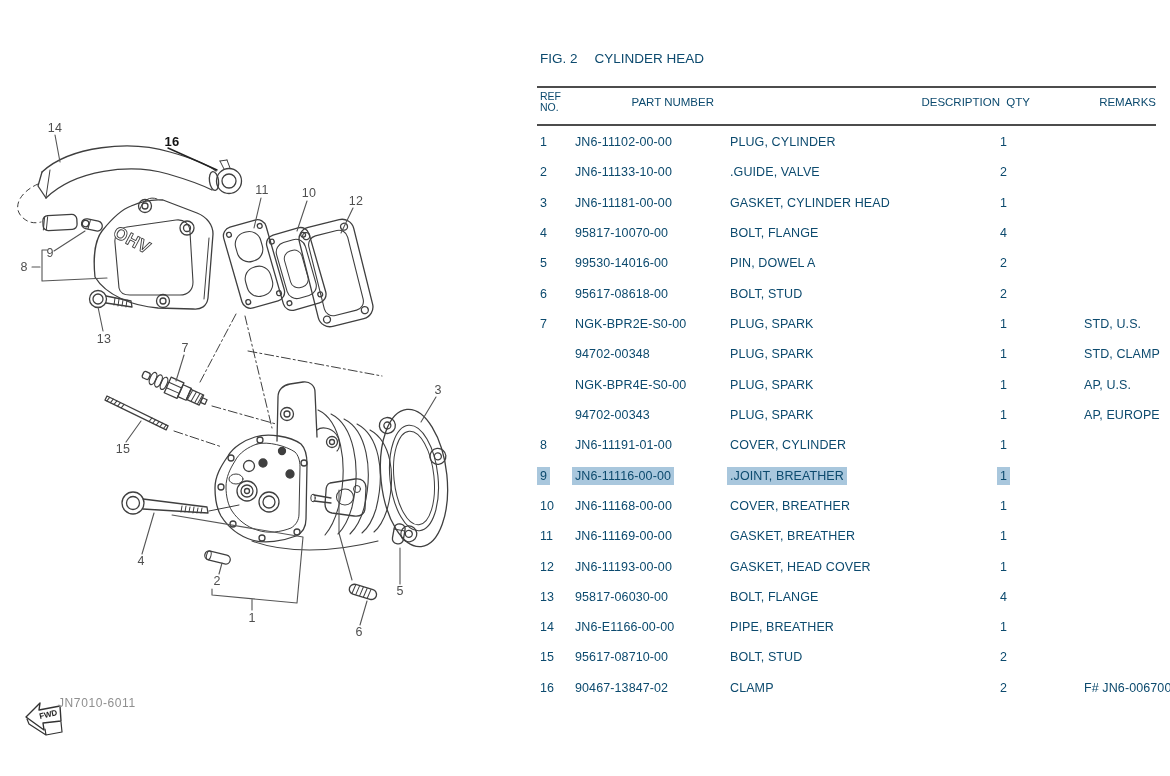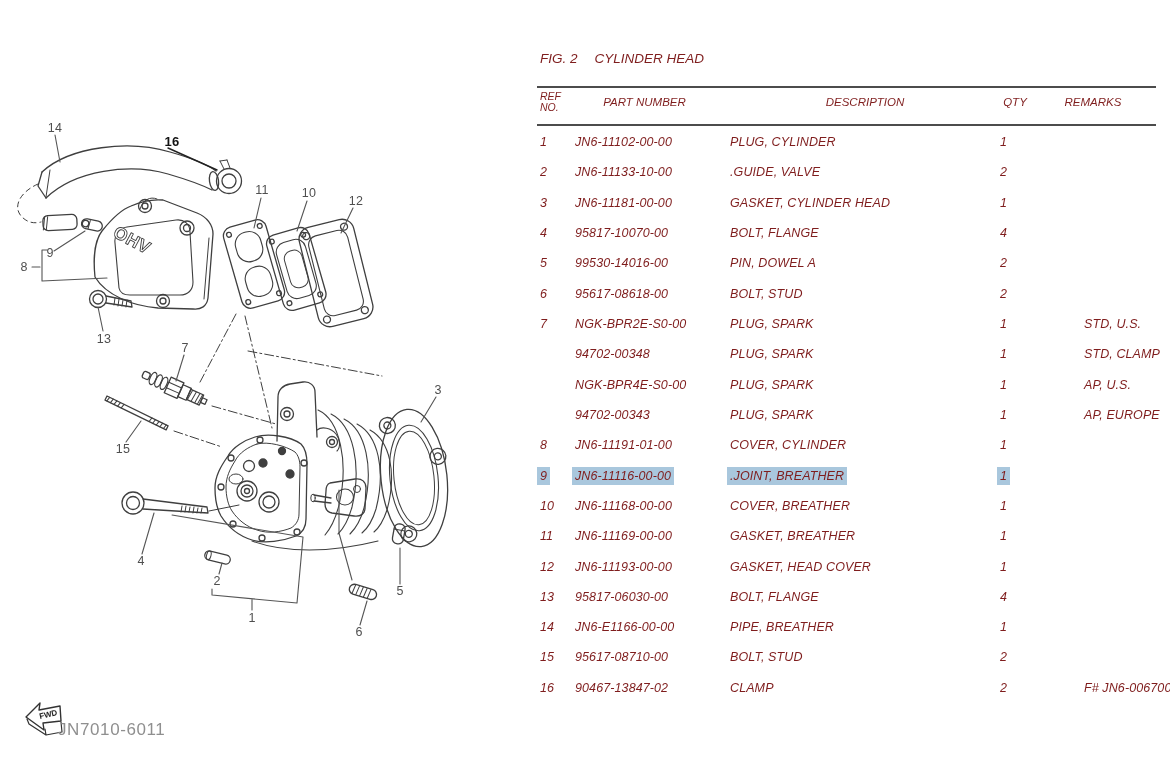--- a/index.html
+++ b/index.html
@@ -6,35 +6,35 @@
   html,body { width:1170px; height:776px; background:#ffffff; overflow:hidden;
     font-family:"Liberation Sans", sans-serif; }
   .page { position:relative; width:1170px; height:776px; background:#fff; }
 
   
   .diagram { position:absolute; left:0; top:0; width:530px; height:776px; }
   .diagram svg { position:absolute; left:0; top:0; }
   .callout { position:absolute; transform:translate(-50%,-50%);
     font-size:12.5px; color:#4f4f4f; letter-spacing:.2px; }
   .callout.bold { font-weight:bold; color:#121212; font-size:13px; }
-  .watermark { position:absolute; left:58px; top:720px; font-size:17px;
+  .watermark { position:absolute; left:58px; top:696px; font-size:12px;
     color:#8f8f8f; letter-spacing:.6px; }
 
   
   .table-panel { position:absolute; left:537px; top:45px; width:619px; height:700px;
-    color:#7f1d1d;font-style:italic; }
+    color:#0c4a6e; }
   .fig-title { position:absolute; left:3px; top:6px; font-size:13.5px; }
   .fig-title .fig-label { margin-right:17px; }
   .rule { position:absolute; left:0; width:619px; height:2px; background:#4c4c4c; }
   .rule1 { top:41px; } .rule2 { top:79px; }
   .thead { position:absolute; left:0; top:46px; width:619px; display:grid;
     grid-template-columns:38px 155px 270px 30px 1fr; align-items:center;
     font-size:11.5px; }
   .thead .refhdr { padding-left:3px; font-size:10.5px; line-height:11px; }
-  .thead .h { text-align:center; }
+  .thead .h { text-align:right; }
   .thead .part.h { padding-right:16px; }
   .tbody { position:absolute; left:0; top:82px; width:619px; }
   .trow { display:grid; grid-template-columns:38px 155px 270px 30px 1fr;
     height:30.32px; align-items:center; font-size:12.5px; letter-spacing:.1px; }
   .cell { white-space:nowrap; }
   .cell.ref { padding-left:3px; }
   .cell.rem { padding-left:6px;margin-left:48px; }
   .cell span { padding:2px 3px; margin:-2px -3px; }
   .trow.sel span { background:var(--hl, #a9c7dd); }
 </style>

